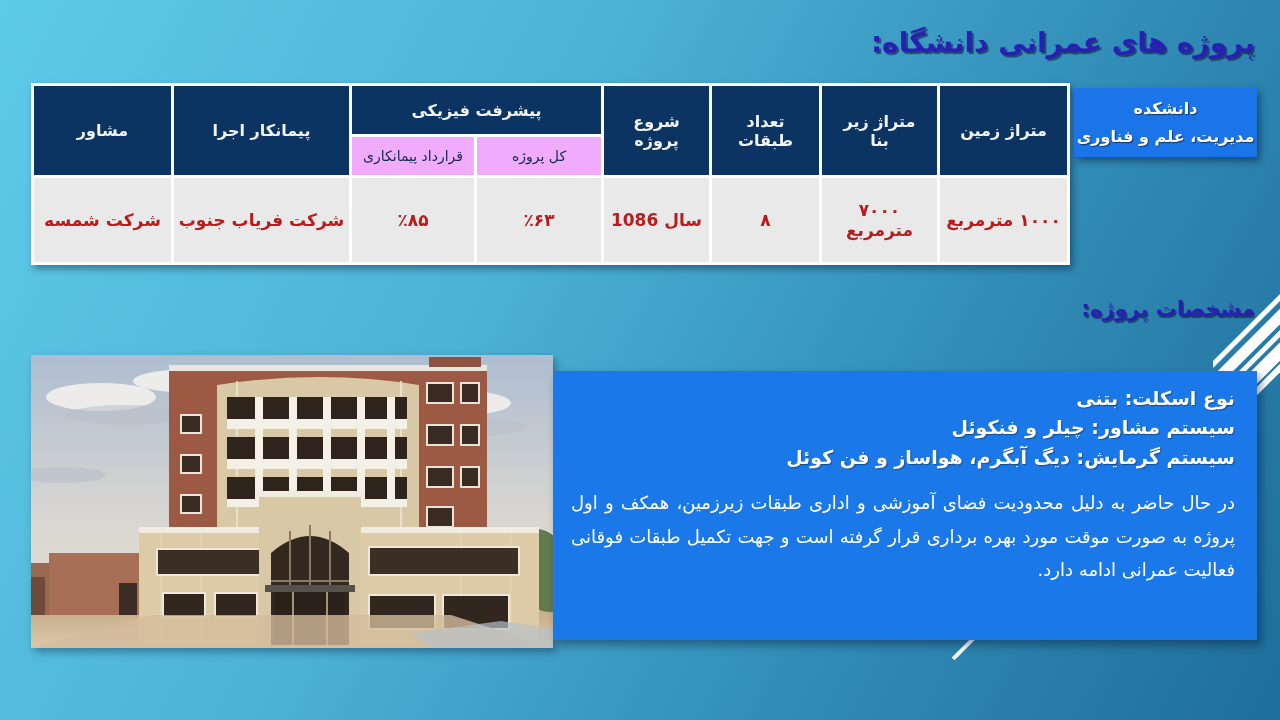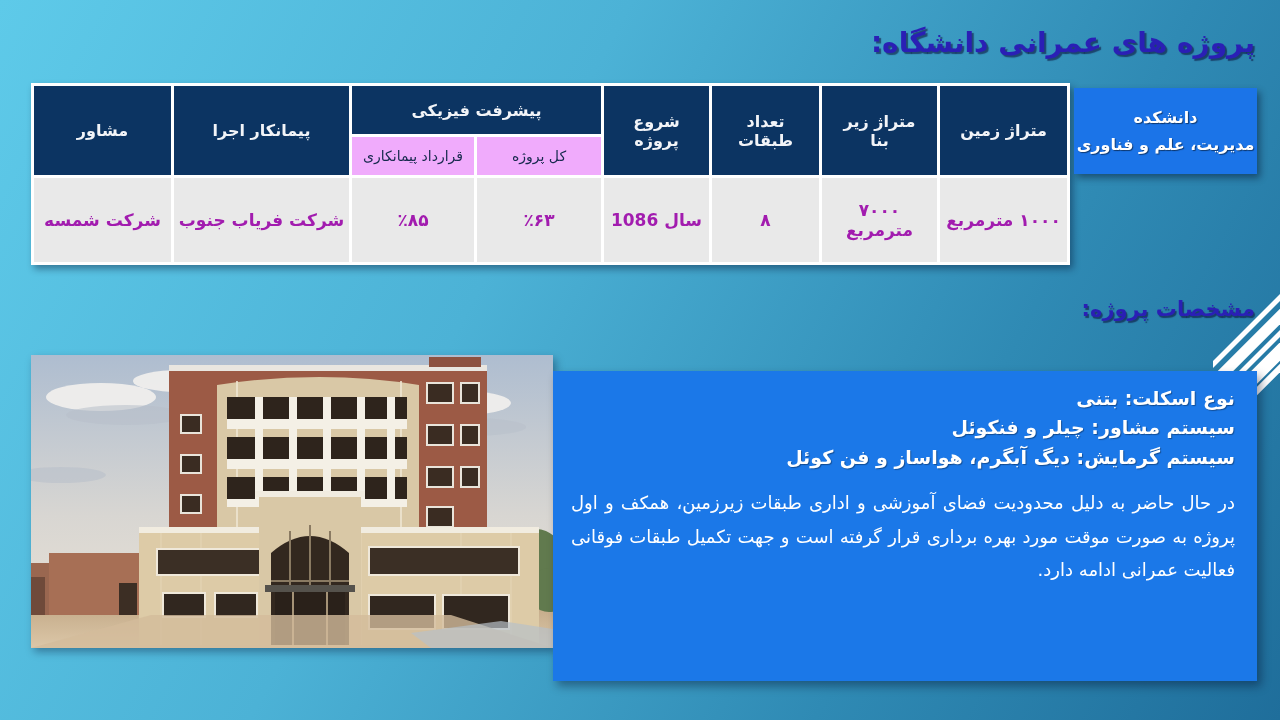--- a/index.html
+++ b/index.html
@@ -40,21 +40,21 @@
     font-size:21px; font-weight:bold; color:#2a1fb5;
     text-shadow: 1.5px 1.5px 1px rgba(10,10,50,0.55);
   }
 
   
   .table-wrap {
     position:absolute; left:31px; top:83px; width:1226px;
     display:flex; flex-direction:row-reverse; direction:ltr; z-index:3;
   }
   .faculty-box {
-    width:188px; height:86px; margin-top:5px; margin-left:4px;
+    width:188px; height:69px; margin-top:5px; margin-left:4px;
     background:#1b74e8; color:#ffffff; direction:rtl;
     display:flex; flex-direction:column; justify-content:center; align-items:center;
     font-size:16px; font-weight:bold; line-height:1.7; text-align:center;
     box-shadow: 3px 4px 7px rgba(0,10,40,0.45);
     text-shadow: 1px 1px 1px rgba(0,0,0,0.5);
   }
   table.ptable {
     direction:rtl; border-collapse:separate; border-spacing:3px;
     background:#ffffff; table-layout:fixed; width:1034px;
     box-shadow: 3px 4px 7px rgba(0,10,40,0.4);
@@ -66,27 +66,27 @@
     background:#0c3462; color:#f2f4f8; font-size:16px; font-weight:bold;
     padding:4px 20px;
   }
   th.subgray {
     background:#f0abfc; color:#16294d; font-size:14px; font-weight:normal;
     height:38px; padding:2px;
   }
   tr.hrow1 th.navy[rowspan]{ height:89px; }
   tr.hrow1 th.group { height:48px; }
   td.dcell {
-    background:#e9e9e9; color:#a21caf; font-size:17px; font-weight:bold;
+    background:#e9e9e9; color:#b91c1c; font-size:17px; font-weight:bold;
     height:84px; padding:4px;
   }
 
   
   .specs-box {
-    position:absolute; left:553px; top:371px; width:704px; height:310px;
+    position:absolute; left:553px; top:371px; width:704px; height:269px;
     background:#1b78e8; z-index:3; direction:rtl;
     padding:13px 22px 10px 18px; color:#ffffff;
     box-shadow: 4px 5px 9px rgba(0,10,40,0.4);
   }
   .specs-box .bold-line {
     font-size:19px; font-weight:bold; line-height:1.55; text-align:right;
     text-shadow: 1px 1px 1px rgba(0,0,0,0.35);
   }
   .specs-box .para {
     margin-top:14px; font-size:18px; line-height:1.85;

